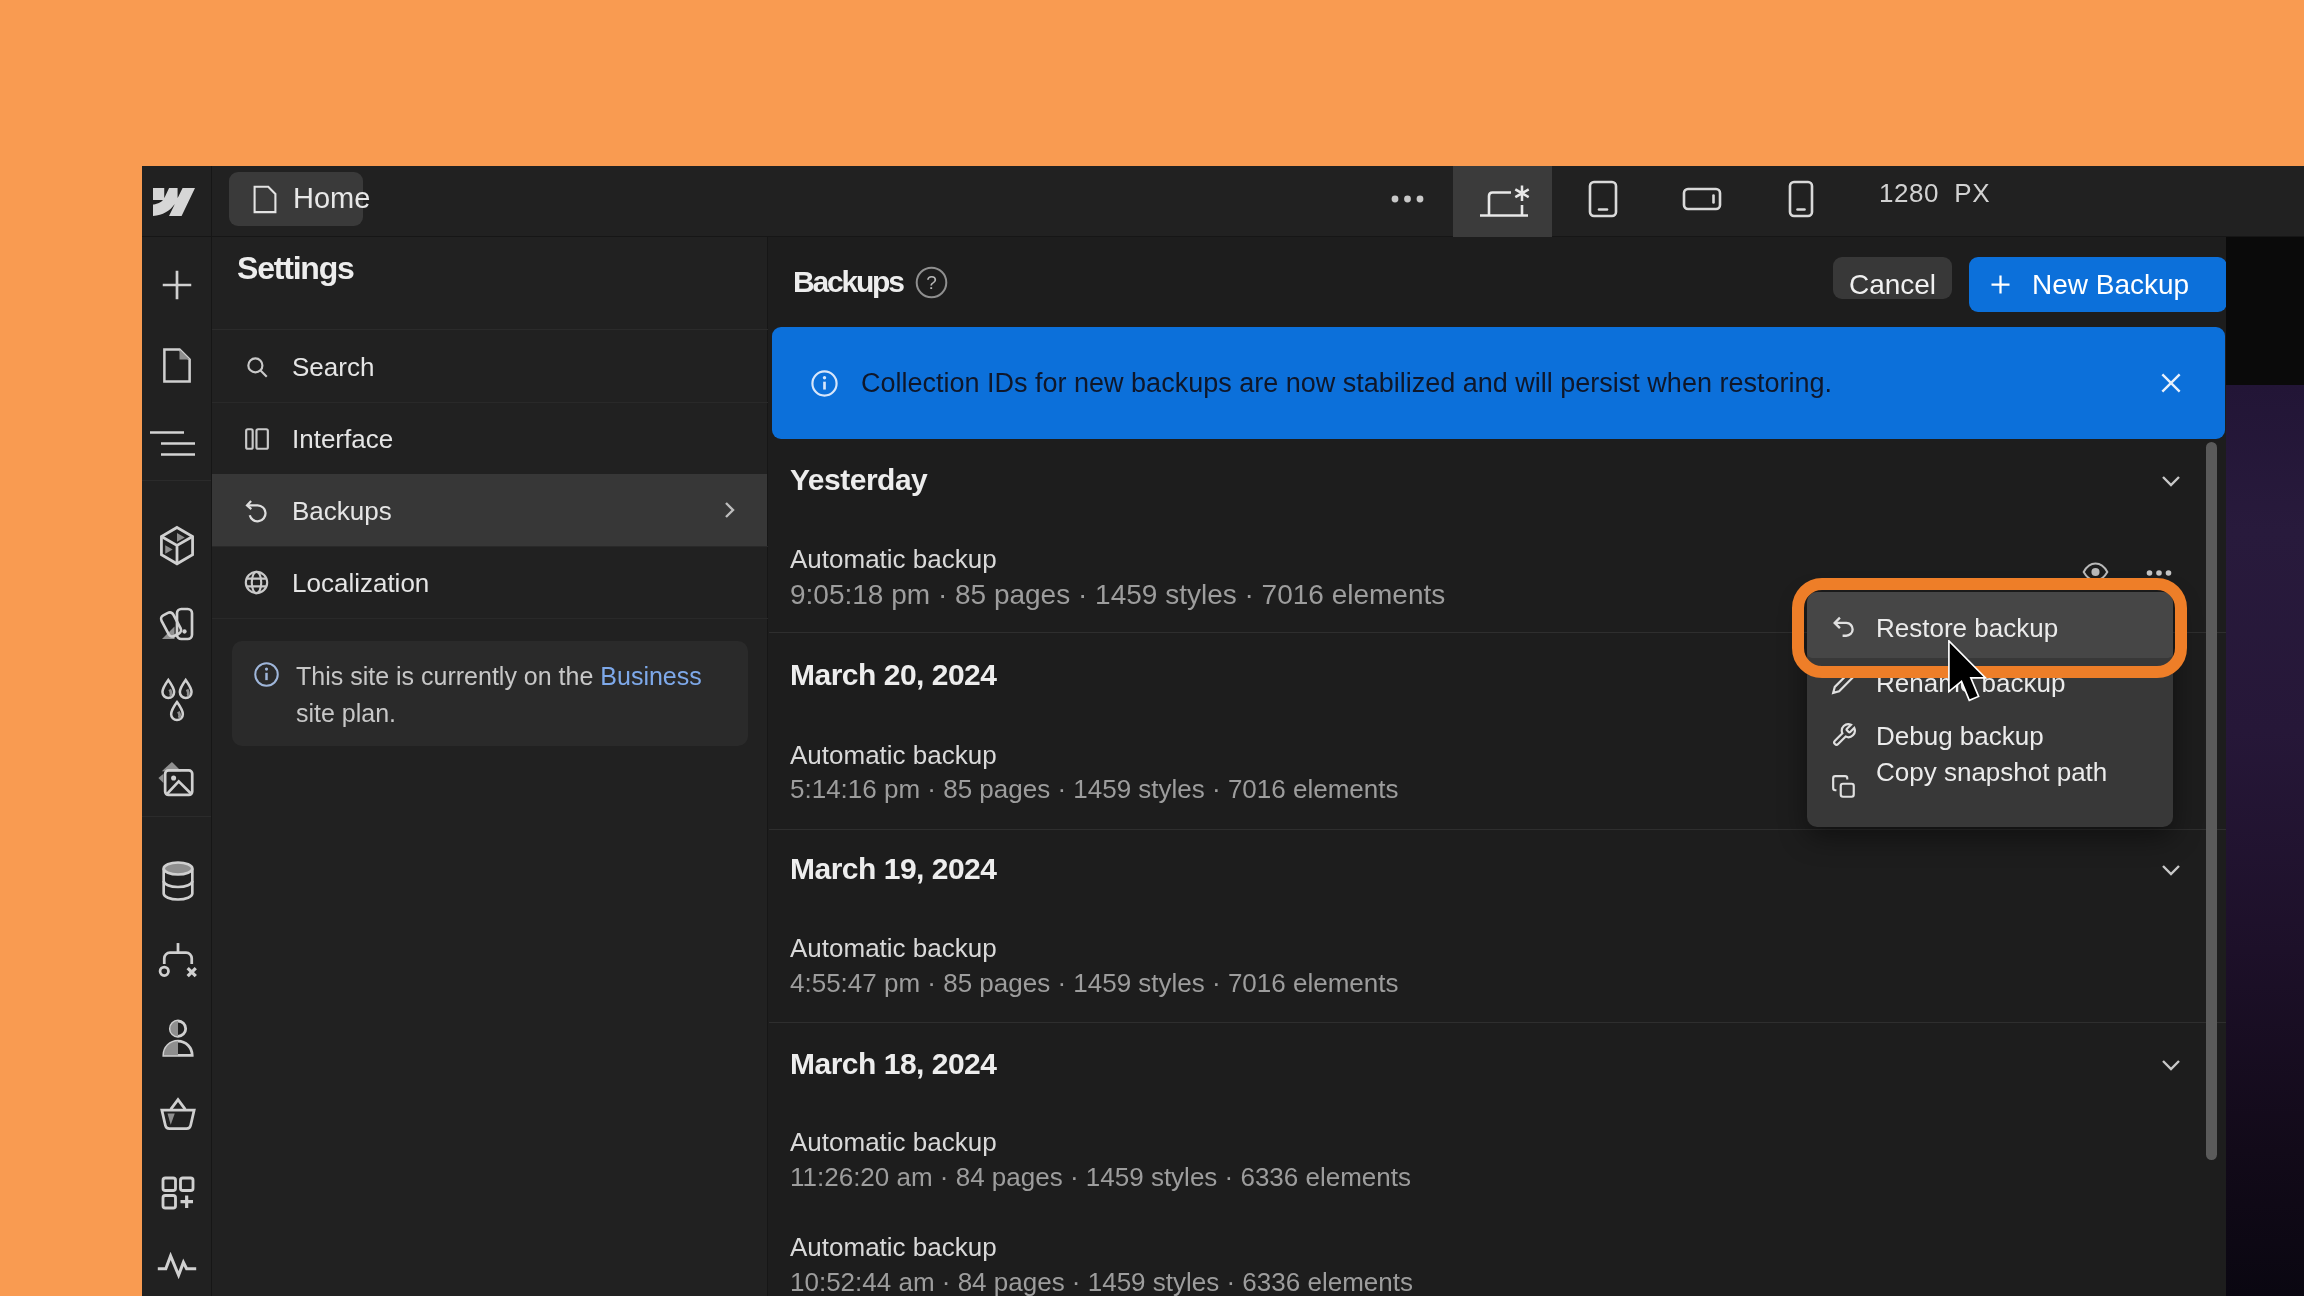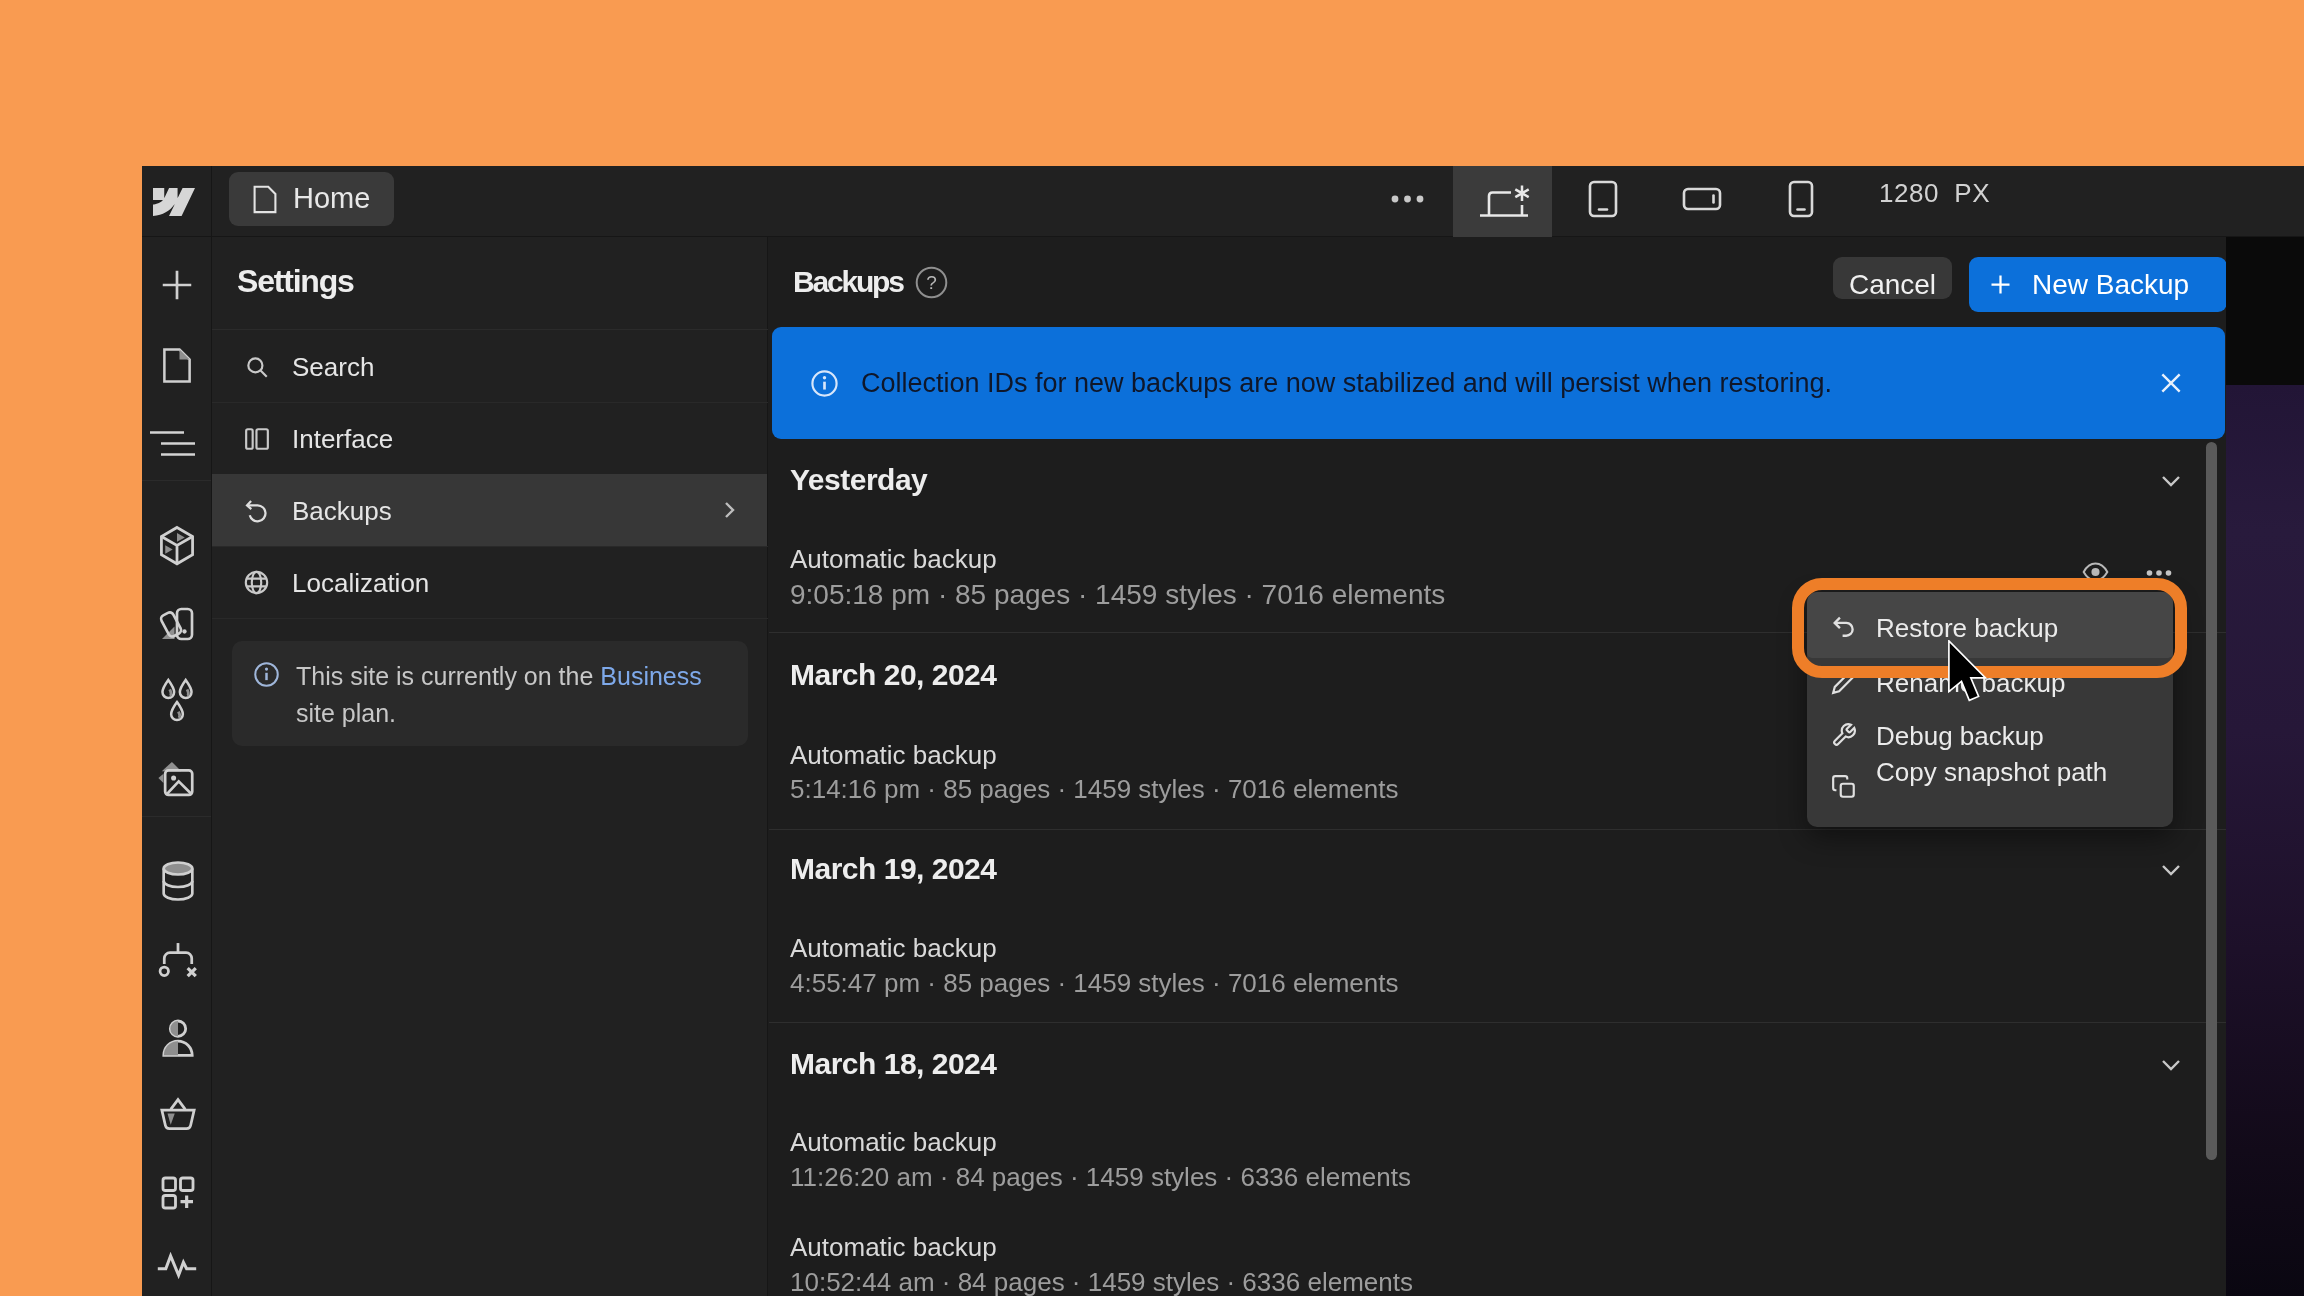--- a/index.html
+++ b/index.html
@@ -15,21 +15,21 @@
 <div class="abs" style="left:142px; top:166px; width:2162px; height:71px; background:#212121; border-bottom:1px solid #161616;"></div>
 
 <div class="abs" style="left:153px; top:188px;">
 <svg width="42" height="28" viewBox="0 0.515 24 14.97" preserveAspectRatio="none" fill="#d6d6d6">
       <path d="M24 .515 16.341 15.485H9.146l3.205-6.204h-.144C9.563 12.713 5.777 14.973 0 15.485V9.367s3.596-.213 5.71-2.435H0V.515h6.417v5.278l.144-.001L9.183.515h4.854v5.244h.144L16.901.515H24z"></path>
     </svg>
 </div>
 
 <div class="abs" style="left:211px; top:166px; width:1px; height:1130px; background:#161616;"></div>
 
-<div class="abs" style="left:229px; top:172px; width:165px; height:54px; background:#3a3a3a; border-radius:9px;">
+<div class="abs" style="left:229px; top:172px; width:134px; height:54px; background:#3a3a3a; border-radius:9px;">
   <svg class="abs" style="left:23px; top:13px;" width="26" height="29" viewBox="0 0 20 22" fill="none" stroke="#e3e3e3" stroke-width="1.6">
       <path d="M2 1.2 h10.5 l5.5 5.5 v14 h-16 z"></path>
     </svg>
   <div class="abs txt" style="left:64px; top:10px; font-size:29px; color:#e8e8e8;">Home</div>
 </div>
 
 <div class="abs" style="left:1391px; top:195px; color:#c8c8c8; font-size:30px; letter-spacing:3px;">
   <svg width="34" height="8" viewBox="0 0 34 8" fill="#c8c8c8">
       <circle cx="4" cy="4" r="3.4"></circle>
       <circle cx="16.5" cy="4" r="3.4"></circle>
@@ -147,21 +147,21 @@
     <rect x="13.5" y="3" width="7.5" height="7.5" rx="1.4"></rect>
     <rect x="3" y="13.5" width="7.5" height="7.5" rx="1.4"></rect>
     <path d="M17.2 13.5 v7.5 M13.5 17.2 h7.5" stroke-width="1.9"></path>
   </svg>
 
 <svg class="abs" style="left:156px; top:1248px;" width="42" height="32" viewBox="0 0 26 20" fill="none" stroke="#d0d0d0" stroke-width="1.9">
     <path d="M1 13 h5 l3-8 5 12 3-8 2 4 h6"></path>
   </svg>
 
 <div class="abs" style="left:212px; top:237px; width:556px; height:1059px; background:#212121; border-right:1px solid #161616;"></div>
-<div class="abs txt" style="left:237px; top:263px; font-size:32px; font-weight:bold; letter-spacing:-1.2px;">Settings</div>
+<div class="abs txt" style="left:237px; top:250px; font-size:32px; font-weight:bold; letter-spacing:-1.2px;">Settings</div>
 <div class="abs" style="left:212px; top:329px; width:556px; height:1px; background:#2b2b2b;"></div>
 
 <div class="abs" style="left:212px; top:474px; width:555px; height:72px; background:#373737;"></div>
 <div class="abs" style="left:212px; top:402px; width:556px; height:1px; background:#292929;"></div>
 <div class="abs" style="left:212px; top:546px; width:556px; height:1px; background:#292929;"></div>
 <div class="abs" style="left:212px; top:618px; width:556px; height:1px; background:#292929;"></div>
 
 <div class="abs txt" style="left:292px; top:352px; font-size:26px; color:#e5e5e5;">Search</div>
 <div class="abs txt" style="left:292px; top:424px; font-size:26px; color:#e5e5e5;">Interface</div>
 <div class="abs txt" style="left:292px; top:496px; font-size:26px; color:#e5e5e5;">Backups</div>

